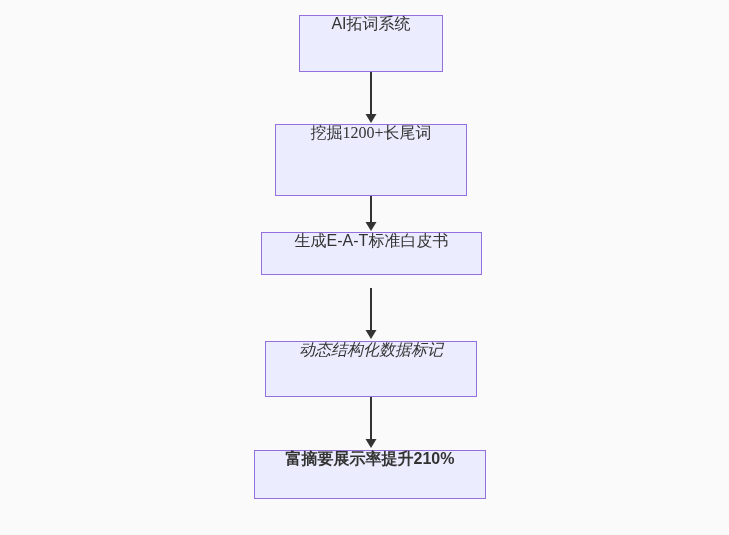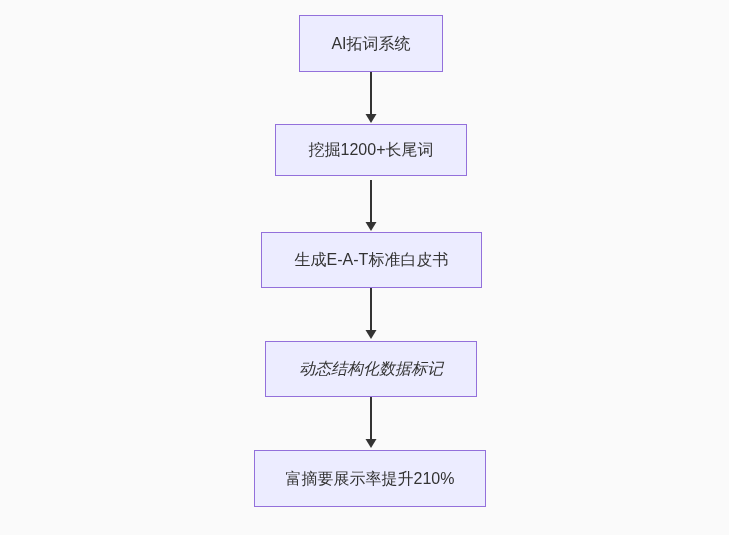--- a/index.html
+++ b/index.html
@@ -26,21 +26,21 @@
   }
   .node {
     position: absolute;
     box-sizing: border-box;
     background: var(--node-fill, #ECECFF);
     border: 1px solid var(--node-border, #9370DB);
     color: var(--text-color, #333333);
     font-size: 16px;
     line-height: 1;
     display: flex;
-    align-items: center;
+    align-items: flex-start;
     justify-content: center;
     text-align: center;
     white-space: nowrap;
   }
   .edge-line {
     stroke: var(--edge-color, #333333);
     stroke-width: 2px;
   }
   .edge-head {
     fill: var(--edge-color, #333333);
@@ -72,29 +72,29 @@
     <g>
       <line class="edge-line" x1="371" y1="397" x2="371" y2="441"></line>
       <polygon class="edge-head" points="365.5,439 376.5,439 371,448"></polygon>
     </g>
   </svg>
 
   <div class="node" style="left:299px; top:15px; width:144px; height:57px;">
     <span>AI拓词系统</span>
   </div>
 
-  <div class="node" style="left:275px; top:124px; width:192px; height:52px;">
+  <div class="node" style="left:275px; top:124px; width:192px; height:72px;font-family:Liberation Serif, serif;">
     <span>挖掘1200+长尾词</span>
   </div>
 
-  <div class="node" style="left:261px; top:232px; width:221px; height:56px;">
+  <div class="node" style="left:261px; top:232px; width:221px; height:43px;">
     <span>生成E-A-T标准白皮书</span>
   </div>
 
   <div class="node" style="left:265px; top:341px; width:212px; height:56px;font-style:italic;">
     <span>动态结构化数据标记</span>
   </div>
 
-  <div class="node" style="left:254px; top:450px; width:232px; height:57px;">
+  <div class="node" style="left:254px; top:450px; width:232px; height:49px;font-weight:bold;">
     <span>富摘要展示率提升210%</span>
   </div>
 
 </div>
 
 </body></html>

